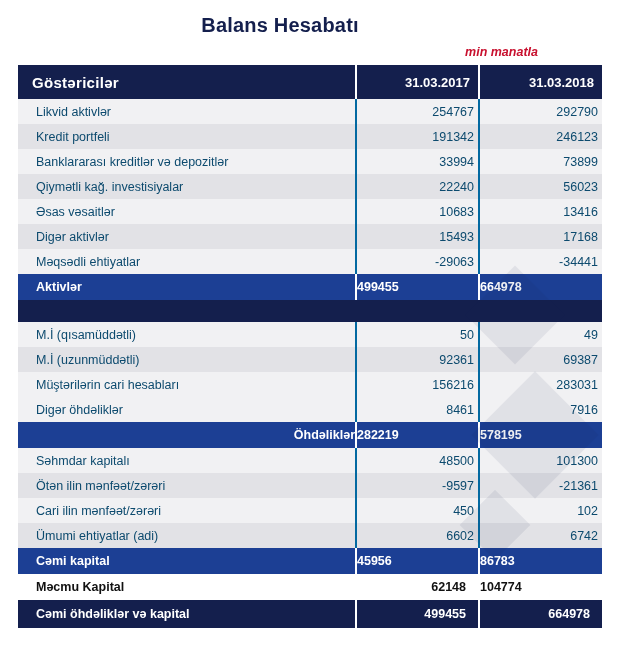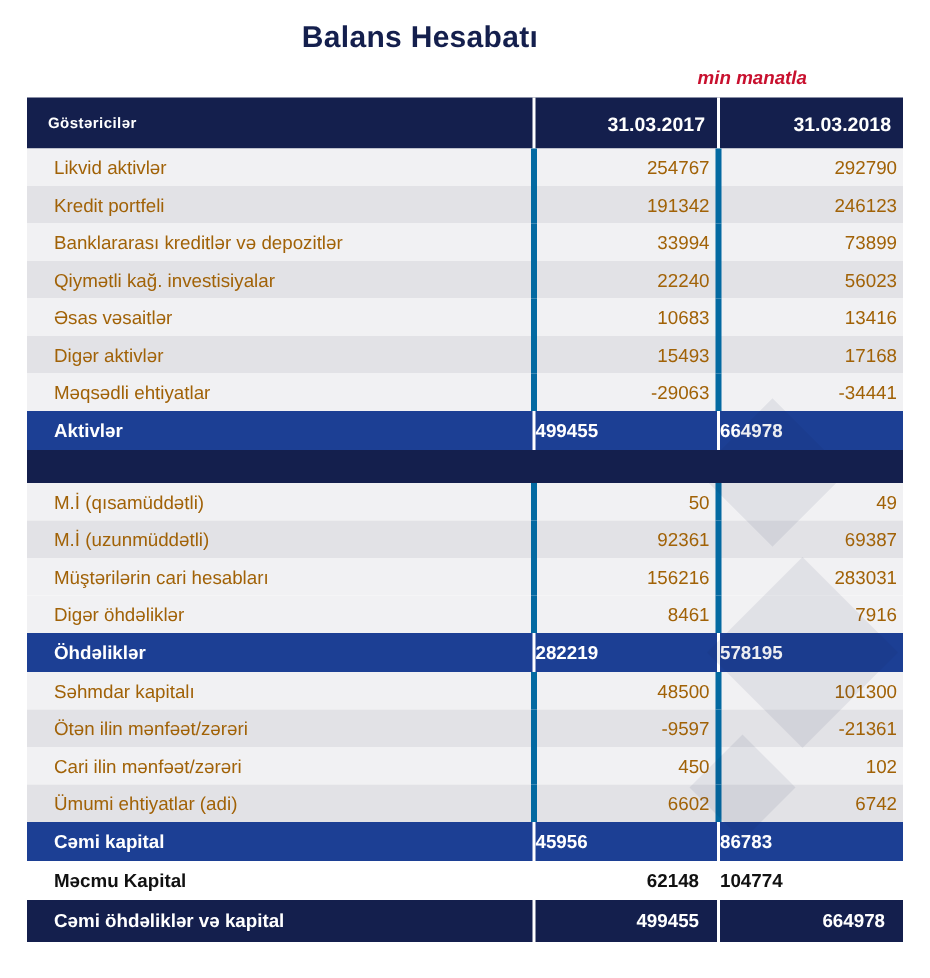--- a/index.html
+++ b/index.html
@@ -47,50 +47,50 @@
   table.balance td, table.balance th {
     padding: 0;
   }
   .c-label { width: 338px; }
   .c-num   { width: 123px; }
 
   .hdr td {
     background: #141f4d;
     color: #ffffff;
     height: 34px;
-    font-size: 10px;
+    font-size: 15px;
     font-weight: bold;
     vertical-align: middle;
   }
   .hdr .lbl {
     padding-left: 14px;
     text-align: left;
     letter-spacing: 0.3px;
   }
   .hdr .num {
     text-align: right;
     padding-right: 8px;
     font-size: 13px;
     border-left: 2px solid #ffffff;
   }
 
   tr.row td {
     height: 25px;
     font-size: 12.5px;
-    color: #a16207;
+    color: #0c4a6e;
     vertical-align: middle;
   }
   tr.row td.lbl {
     padding-left: 18px;
     text-align: left;
   }
   tr.row td.num {
     text-align: right;
     padding-right: 4px;
-    border-left: 4px solid #0369a1;
+    border-left: 2px solid #0369a1;
   }
   tr.light td { background: #f1f1f3; }
   tr.dark  td { background: #e2e2e6; }
 
   tr.accent td {
     background: #1c3f94;
     color: #ffffff;
     font-weight: bold;
     height: 26px;
     font-size: 12.5px;
@@ -225,21 +225,21 @@
         <td class="num">156216</td>
         <td class="num">283031</td>
       </tr>
       <tr class="row light">
         <td class="lbl">Digər öhdəliklər</td>
         <td class="num">8461</td>
         <td class="num">7916</td>
       </tr>
 
       <tr class="accent">
-        <td class="lbl" style="padding-left:18px;">Öhdəliklər</td>
+        <td class="lbl" style="padding-left:18px;text-align:right;">Öhdəliklər</td>
         <td class="num">282219</td>
         <td class="num">578195</td>
       </tr>
 
       <tr class="row light">
         <td class="lbl">Səhmdar kapitalı</td>
         <td class="num">48500</td>
         <td class="num">101300</td>
       </tr>
       <tr class="row dark">

